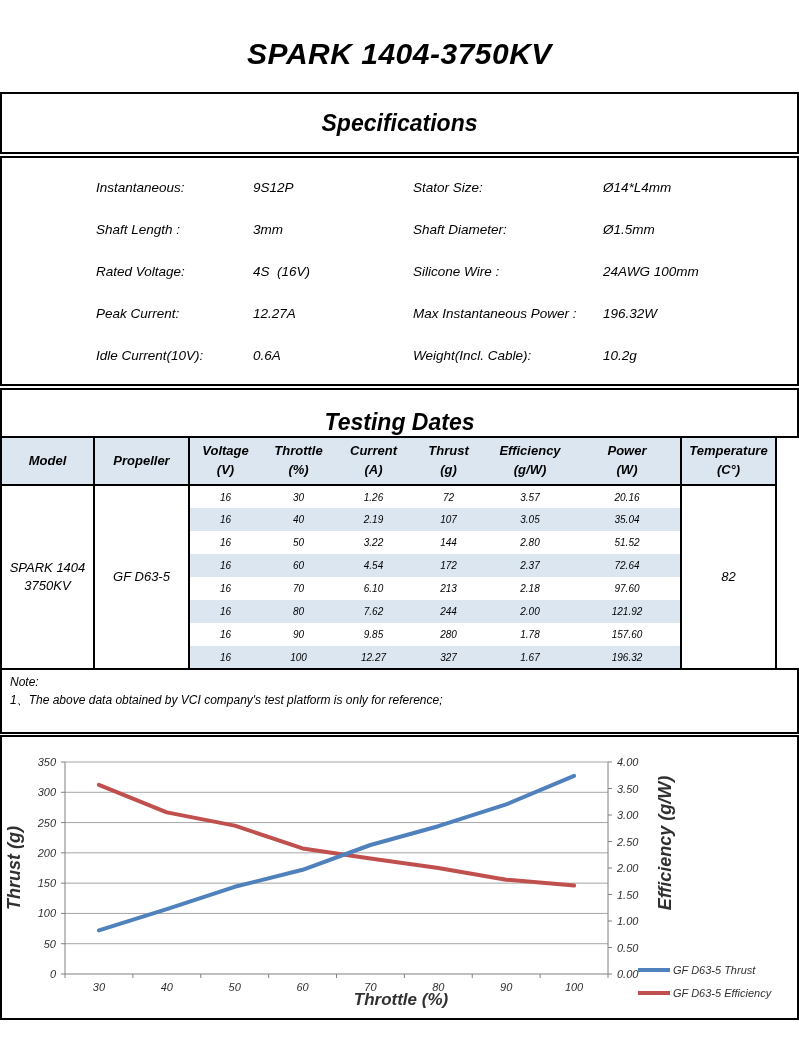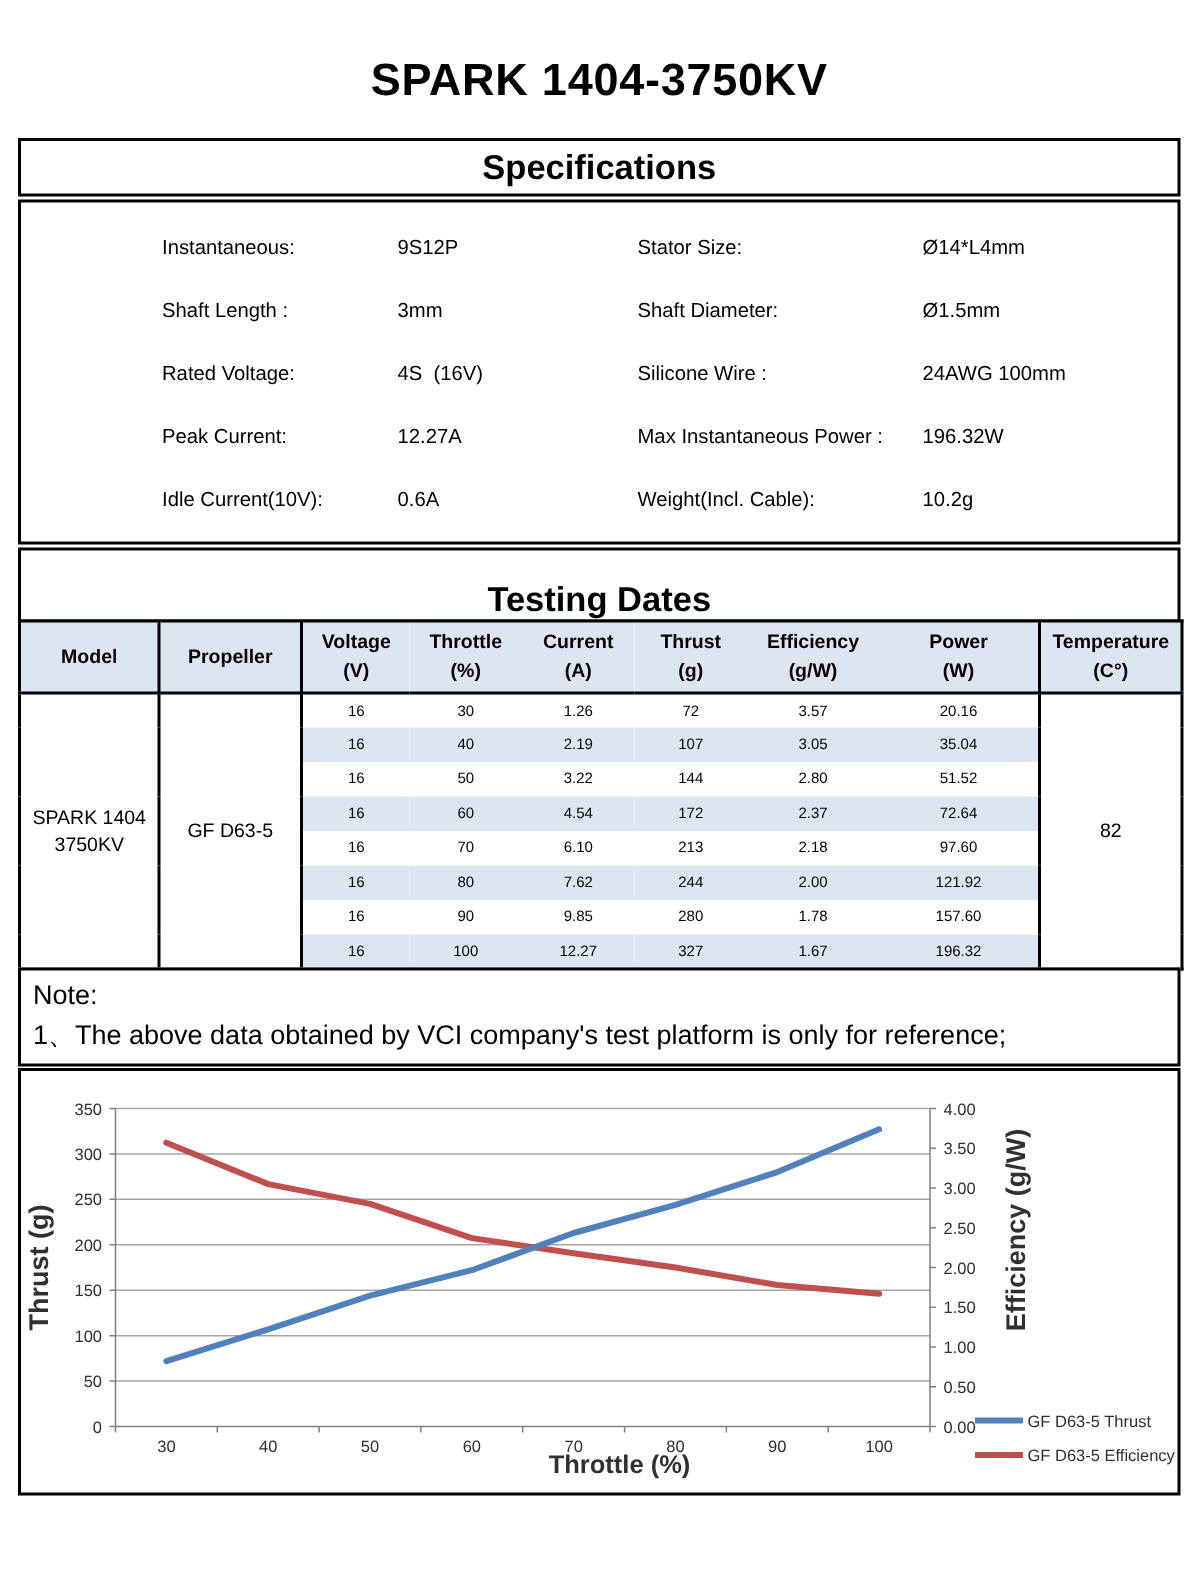--- a/index.html
+++ b/index.html
@@ -3,31 +3,31 @@
 <meta charset="utf-8">
 <style>
   * { margin:0; padding:0; box-sizing:border-box; }
   html,body { background:#fff; }
   body {
     width:799px; height:1060px;
     font-family:"Liberation Sans","DejaVu Sans",sans-serif;
     color:#000;
     position:relative; overflow:hidden;
   }
-  .page { width:799px; padding:0 12px; }
+  .page { width:799px; padding:0 0;font-style:italic; }
 
   .title {
     margin-top:30px; height:48px; line-height:48px;
     text-align:center; font-size:30px; font-weight:bold;
     letter-spacing:0.5px; margin-bottom:14px;
   }
 
   .box { border:2px solid #000; background:#fff; }
 
-  .head-box { height:39px; display:flex; align-items:center; justify-content:center; }
+  .head-box { height:62px; display:flex; align-items:center; justify-content:center; }
   .head-text { font-size:23px; font-weight:bold; }
 
   .specs-box { margin-top:2px; height:230px; padding:8px 0 8px 94px; display:flex; flex-direction:column; justify-content:space-around; }
   .spec-row { display:grid; grid-template-columns:157px 160px 190px auto; align-items:center; }
   .spec-row > div { font-size:13.5px; white-space:pre; }
 
   .head-box.testing { margin-top:2px; height:50px;align-items:flex-end; }
 
   table.test-table {
     margin-top:-2px; width:775px; border-collapse:collapse;
@@ -37,21 +37,21 @@
     background:#DCE6F1; height:48px; font-size:13px; font-weight:bold;
     text-align:center; vertical-align:middle; border-bottom:2px solid #000;
     line-height:1.45;
   }
   .test-table td { height:23px; font-size:10px; text-align:center; vertical-align:middle; }
   .sep-r { border-right:2px solid #000; }
   .test-table tbody tr:nth-child(even) td.d { background:#DCE6F1; }
   td.span-cell { background:#fff !important; font-size:13px; line-height:1.35; }
 
   .note-box { margin-top:-2px; height:66px; padding:3px 8px; }
-  .note-line { font-size:18px; line-height:1.52; }
+  .note-line { font-size:12px; line-height:1.52; }
 
   .chart-box { margin-top:1px; height:285px; }
   svg text { font-family:"Liberation Sans","DejaVu Sans",sans-serif; }
 </style>
 </head>
 <body>
 
 <div class="page">
 
   <div class="title">SPARK 1404-3750KV</div>

